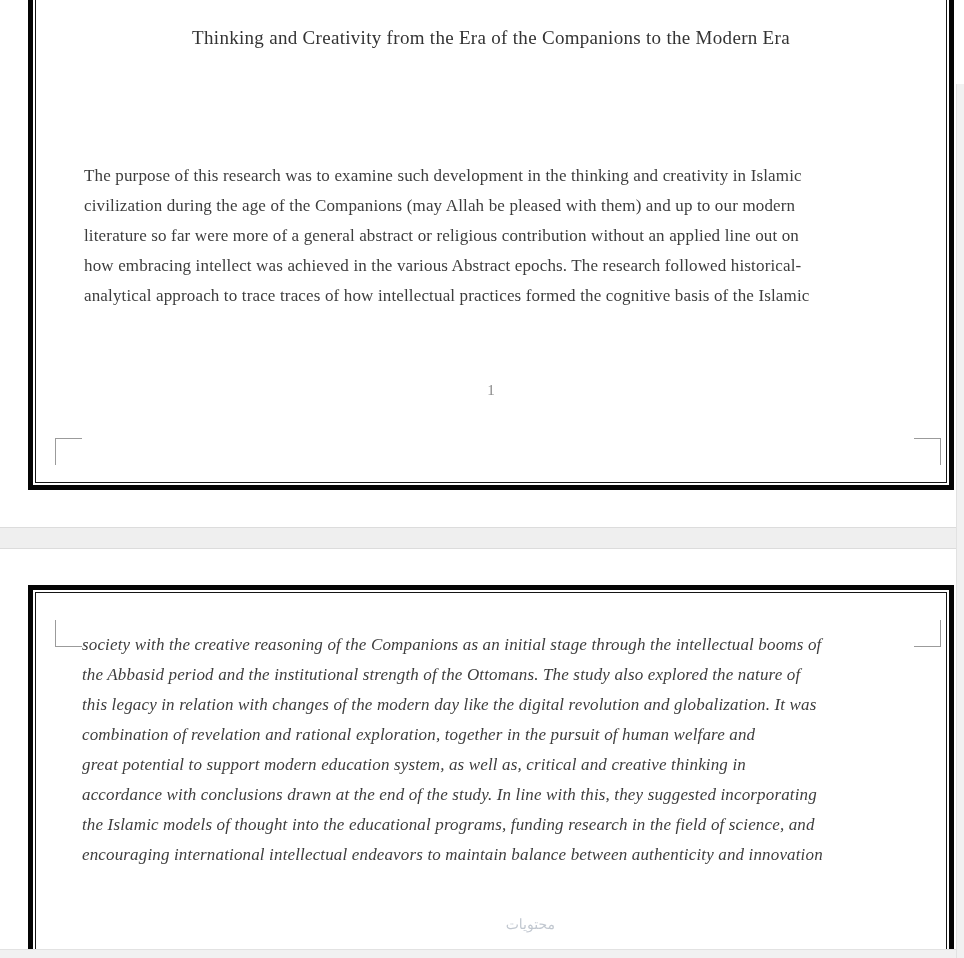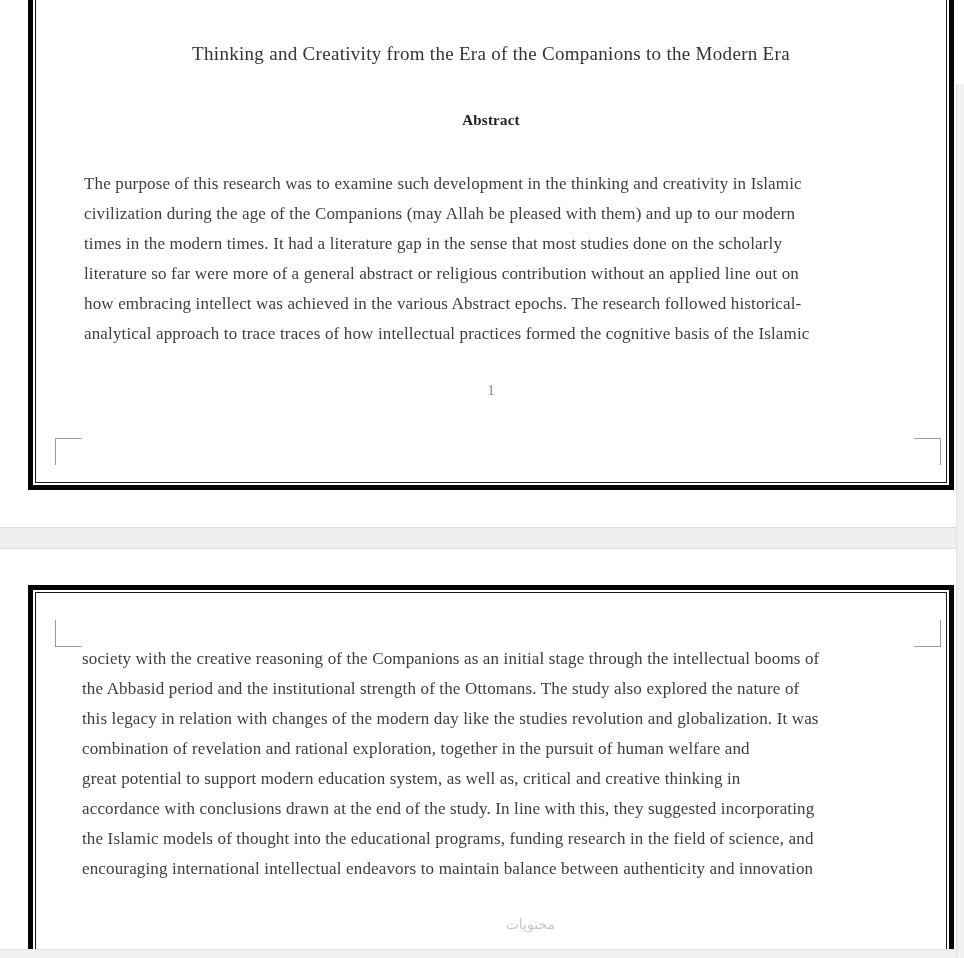--- a/index.html
+++ b/index.html
@@ -54,28 +54,26 @@
   }
 </style>
 </head>
 <body>
 
 <div class="screen">
 
   <div class="page" style="top:-30px;height:520px;">
     <div class="page-inner"></div>
 
-    <div class="doc-title" style="top:68px;">Thinking and Creativity from the Era of the Companions to the Modern Era</div>
+    <div class="doc-title" style="top:52px;">Thinking and Creativity from the Era of the Companions to the Modern Era</div>
 
-    <div class="abstract-heading" style="top:137px;">Abstract</div>
 
-    <div class="body-text" style="top:194px;left:51px;width:818px;">
+    <div class="body-text" style="top:186px;left:51px;width:818px;">
         <div class="text-line">The purpose of this research was to examine such development in the thinking and creativity in Islamic</div>
         <div class="text-line">civilization during the age of the Companions (may Allah be pleased with them) and up to our modern</div>
-        <div class="text-line">times in the modern times. It had a literature gap in the sense that most studies done on the scholarly</div>
         <div class="text-line">literature so far were more of a general abstract or religious contribution without an applied line out on</div>
         <div class="text-line">how embracing intellect was achieved in the various Abstract epochs. The research followed historical-</div>
         <div class="text-line">analytical approach to trace traces of how intellectual practices formed the cognitive basis of the Islamic</div>
       </div>
 
     <div class="page-number" style="top:407px;">1</div>
 
     <div class="mark tl" style="top:463px;left:22px;"></div>
     <div class="mark tr" style="top:463px;left:881px;"></div>
   </div>
@@ -83,24 +81,24 @@
   <div class="page-gap"></div>
 
   <div class="page" style="top:585px;height:430px;">
     <div class="page-inner"></div>
 
     <div class="mark bl" style="top:30px;left:22px;"></div>
     <div class="mark br" style="top:30px;left:881px;"></div>
 
     <div class="watermark" style="top:326px;left:392px;width:130px;">محتويات</div>
 
-    <div class="body-text" style="top:54px;left:49px;width:840px;">
+    <div class="body-text" style="top:40px;left:49px;width:840px;font-style:italic;">
         <div class="text-line">society with the creative reasoning of the Companions as an initial stage through the intellectual booms of</div>
         <div class="text-line">the Abbasid period and the institutional strength of the Ottomans. The study also explored the nature of</div>
-        <div class="text-line">this legacy in relation with changes of the modern day like the studies revolution and globalization. It was</div>
+        <div class="text-line">this legacy in relation with changes of the modern day like the digital revolution and globalization. It was</div>
         <div class="text-line">combination of revelation and rational exploration, together in the pursuit of human welfare and</div>
         <div class="text-line">great potential to support modern education system, as well as, critical and creative thinking in</div>
         <div class="text-line">accordance with conclusions drawn at the end of the study. In line with this, they suggested incorporating</div>
         <div class="text-line">the Islamic models of thought into the educational programs, funding research in the field of science, and</div>
         <div class="text-line">encouraging international intellectual endeavors to maintain balance between authenticity and innovation</div>
       </div>
   </div>
 
   <div class="bottom-strip"></div>
   <div class="v-scrollbar"></div>

